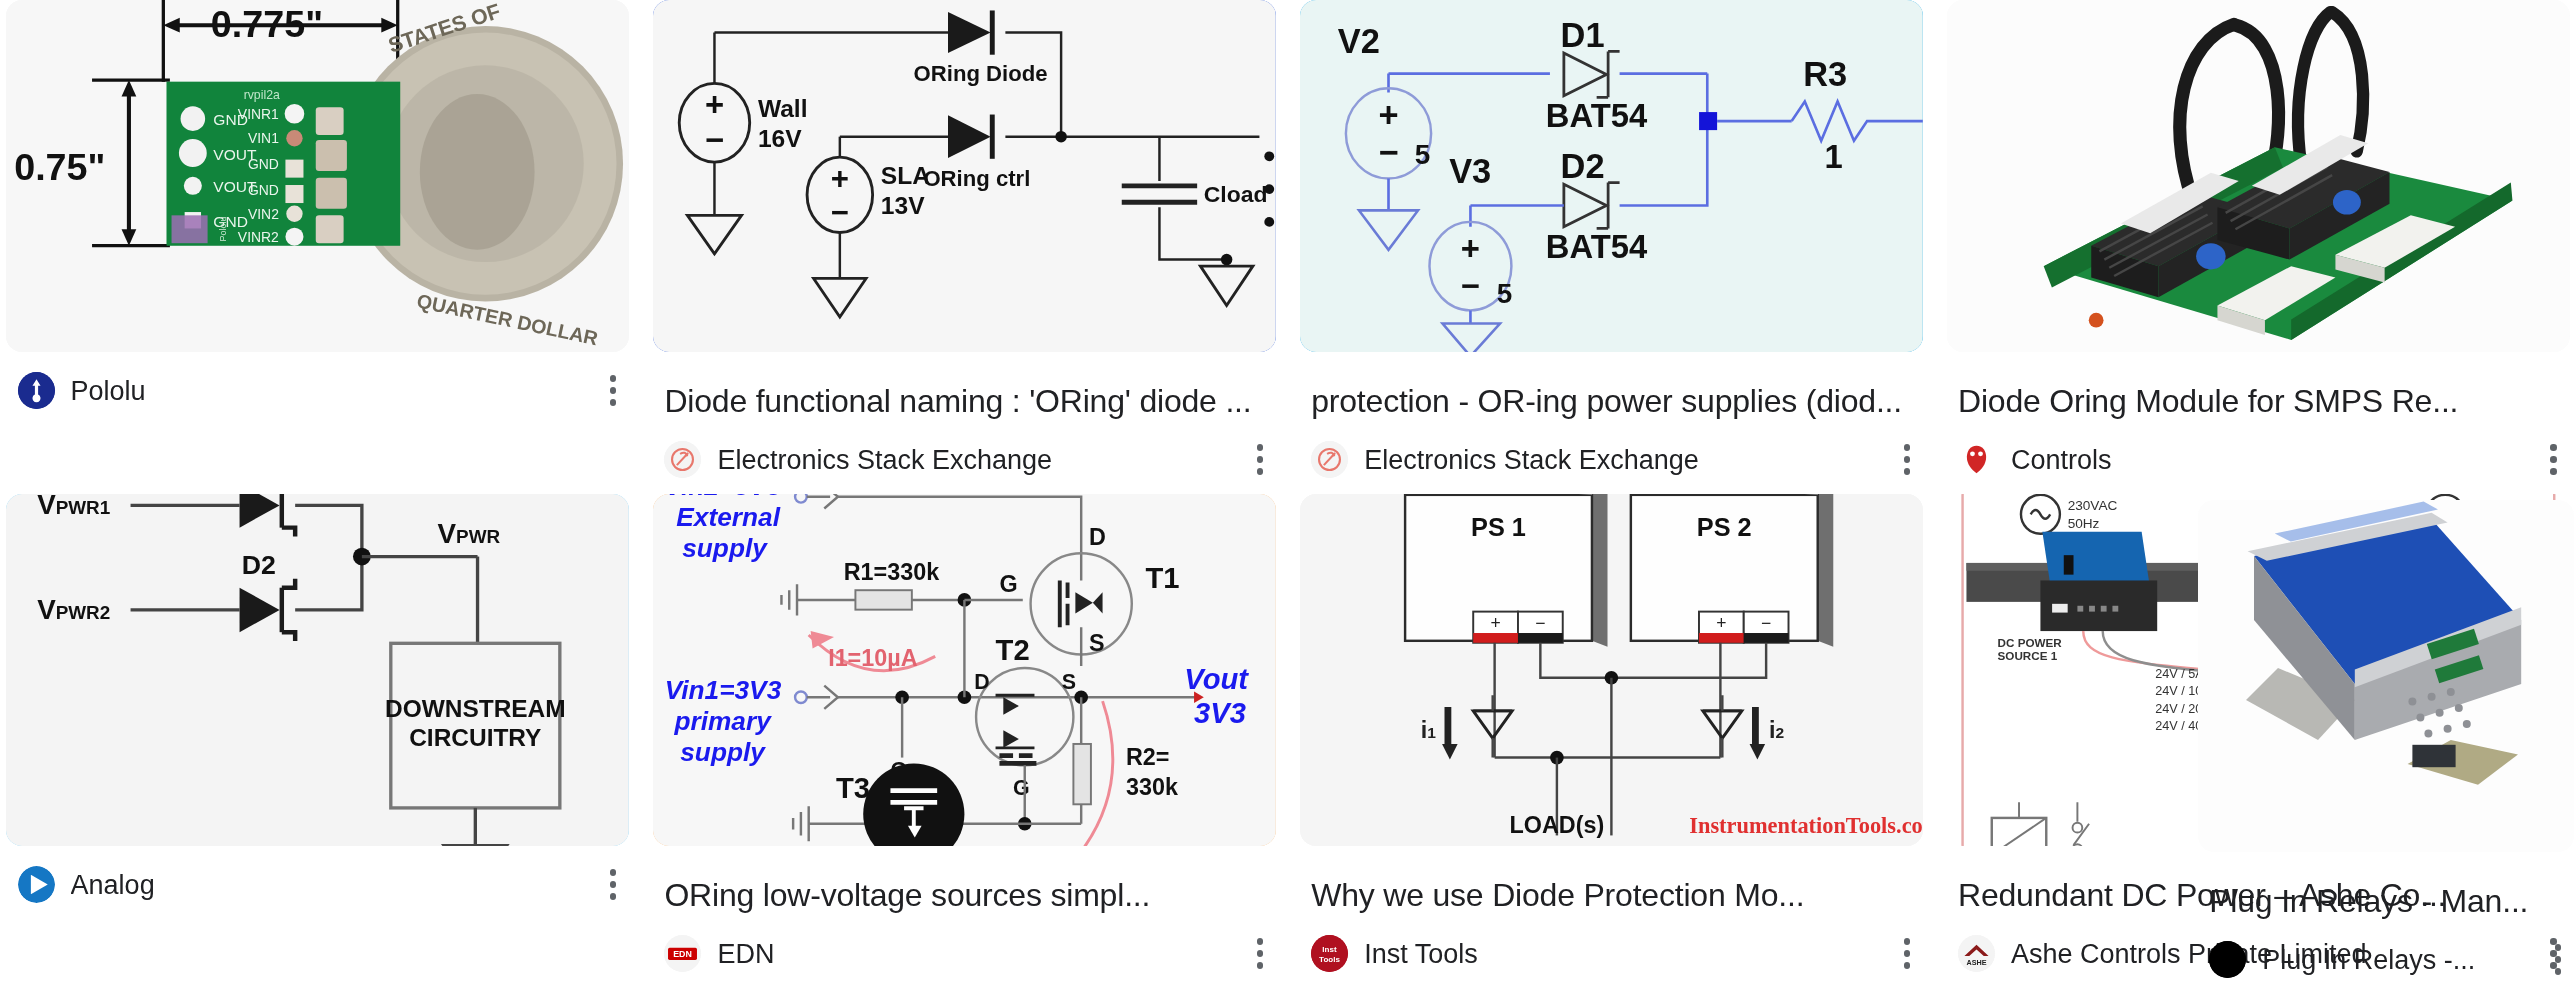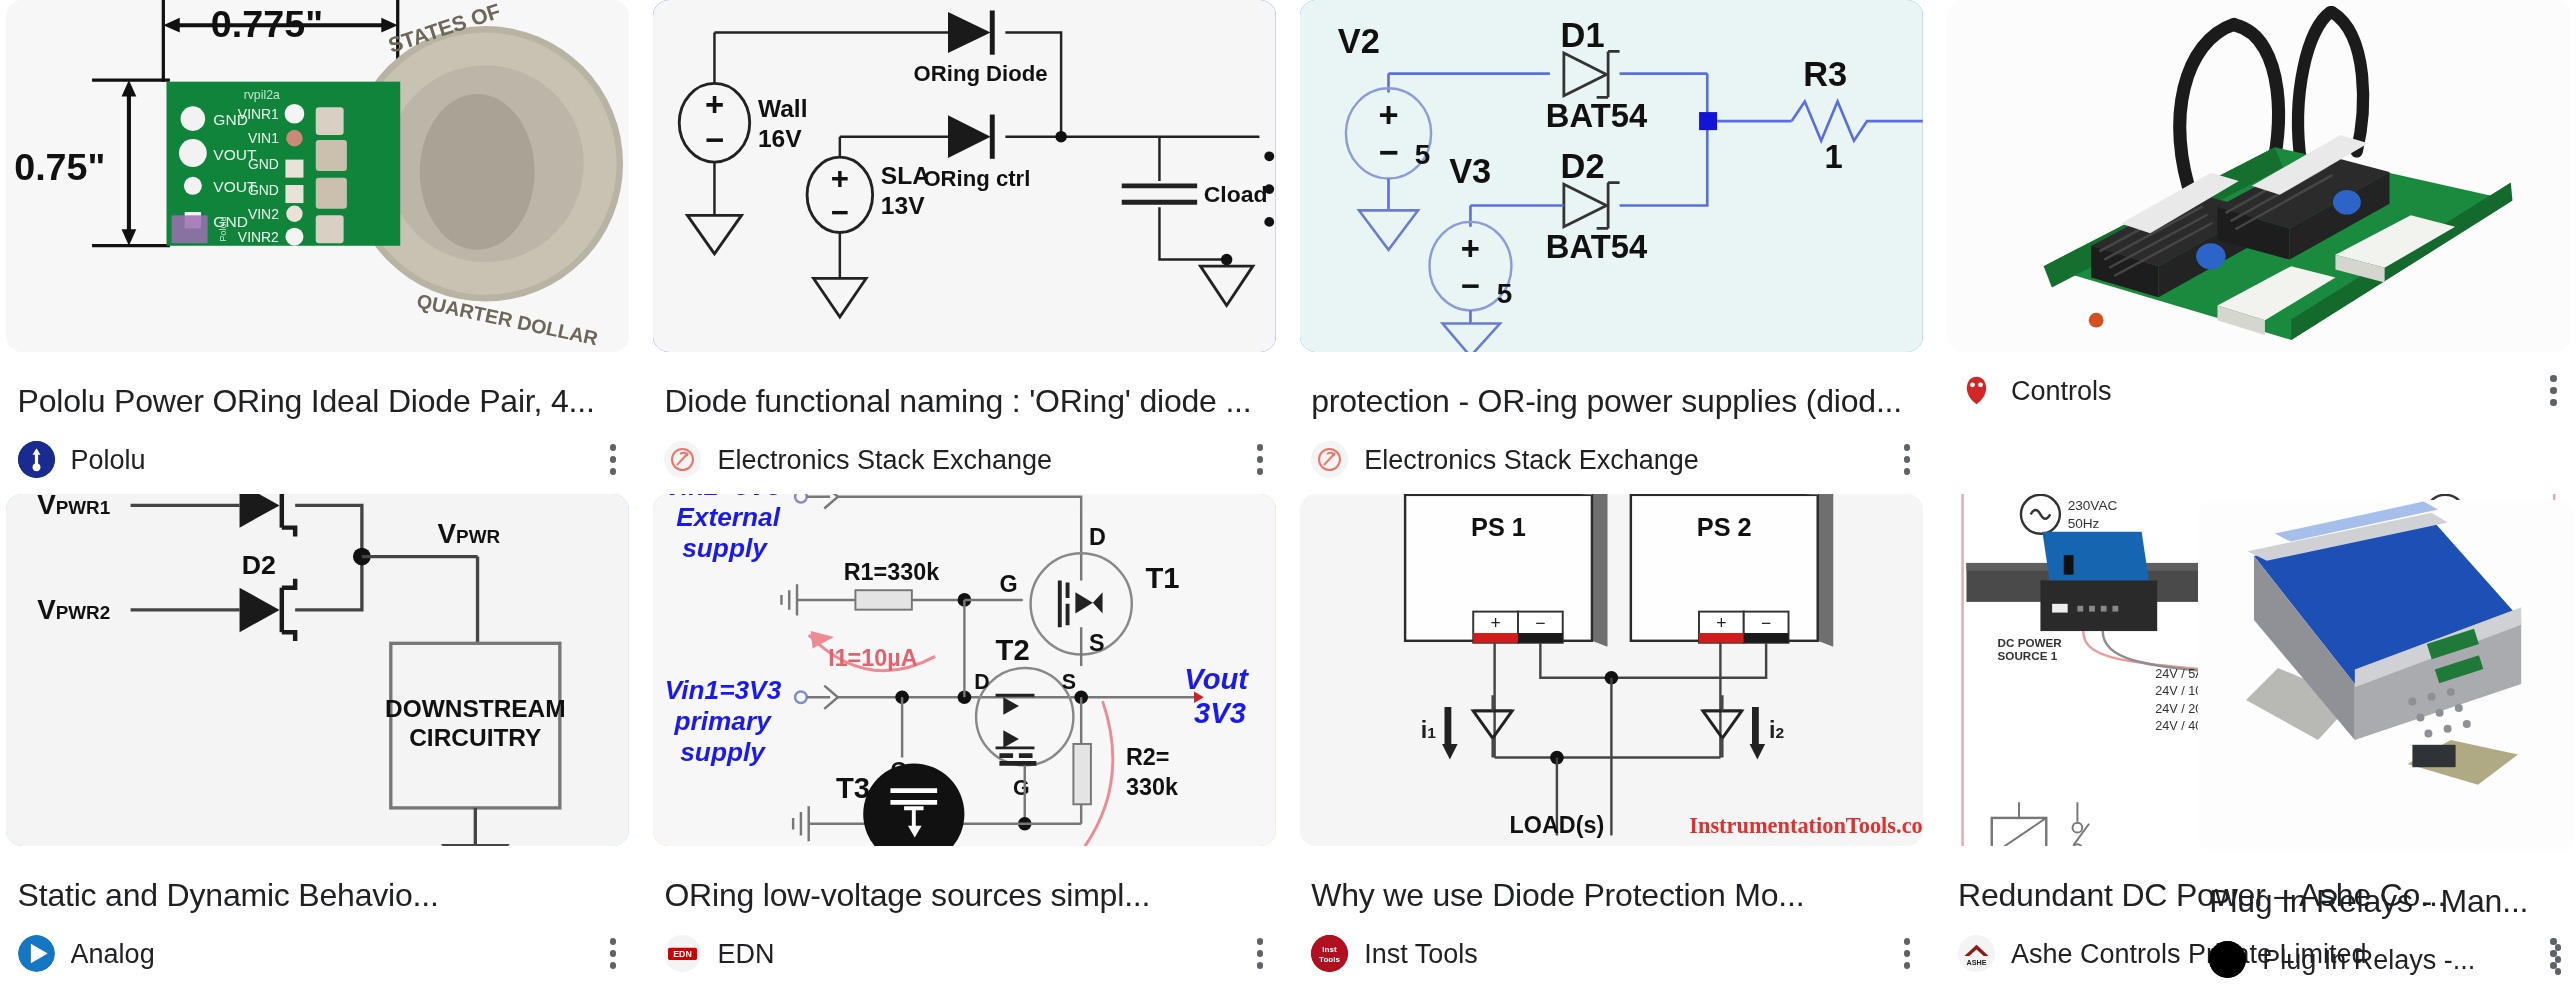--- a/index.html
+++ b/index.html
@@ -152,21 +152,20 @@
         <text x="333" y="300" fill="#e9f5ec" font-size="17" text-anchor="end">VINR2</text>
           <circle cx="352" cy="294" r="11" fill="#f4f4f4"></circle>
         <rect x="378" y="136" width="34" height="34" rx="4" fill="#d9cfc2"></rect>
         <rect x="378" y="176" width="38" height="38" rx="4" fill="#cbbfae"></rect>
         <rect x="378" y="222" width="38" height="38" rx="4" fill="#cbbfae"></rect>
         <rect x="378" y="268" width="34" height="34" rx="4" fill="#d9cfc2"></rect>
         <rect x="202" y="268" width="44" height="34" fill="#9c6fb3" opacity="0.85"></rect>
         <text x="268" y="300" fill="#cfe9d6" font-size="11" transform="rotate(-90 268 300)">Pololu</text>
       </svg>
     </div>
-    <div class="result-title">Pololu Power ORing Ideal Diode Pair, 4...</div>
     <div class="attrib-row">
       <span class="favicon" style="background:#1a2b8f">
         <svg width="37" height="37" viewBox="0 0 46 46">
             <circle cx="23" cy="23" r="23" fill="#1a2b8f"></circle>
             <path d="M23 9 l5 8 h-3 v11 a5 5 0 1 1 -4 0 v-11 h-3 z" fill="#ffffff"></path>
           </svg>
       </span>
       <span class="source-name">Pololu</span>
       <span class="kebab">
           <i></i>
@@ -349,20 +348,21 @@
         <polygon points="330,378 420,330 474,344 388,396" fill="#f2f2ee"></polygon>
         <polygon points="330,378 388,396 388,414 330,396" fill="#d6d6d0"></polygon>
         <polygon points="474,316 566,268 620,282 534,332" fill="#f2f2ee"></polygon>
         <polygon points="474,316 534,332 534,350 474,334" fill="#d6d6d0"></polygon>
 
         <ellipse cx="322" cy="318" rx="18" ry="16" fill="#2d64c8"></ellipse>
         <ellipse cx="488" cy="252" rx="17" ry="15" fill="#2d64c8"></ellipse>
         <circle cx="182" cy="396" r="9" fill="#d4511e"></circle>
       </svg>
     </div>
+    <div class="result-title">Diode Oring Module for SMPS Re...</div>
     <div class="attrib-row">
       <span class="favicon" style="background:#ffffff">
         <svg width="37" height="37" viewBox="0 0 46 46">
             <circle cx="23" cy="23" r="23" fill="#ffffff"></circle>
             <path d="M23 6 c-8 0 -12 7 -12 14 c0 9 6 16 12 20 c6 -4 12 -11 12 -20 c0 -7 -4 -14 -12 -14z" fill="#d12626"></path>
             <circle cx="18" cy="16" r="3" fill="#fff"></circle>
             <circle cx="28" cy="16" r="3" fill="#fff"></circle>
           </svg>
       </span>
       <span class="source-name">Controls</span>
@@ -397,21 +397,20 @@
         <path d="M320 118 H424" stroke="#444" stroke-width="3" fill="none"></path>
         <text x="388" y="106" class="lbl" font-size="25" fill="#333">V<tspan font-size="17">PWR</tspan></text>
         <path d="M424 118 V196" stroke="#444" stroke-width="3" fill="none"></path>
         <rect x="346" y="196" width="152" height="148" fill="none" stroke="#777" stroke-width="3"></rect>
         <text x="422" y="262" class="lbl" font-size="22" fill="#333" text-anchor="middle">DOWNSTREAM</text>
         <text x="422" y="288" class="lbl" font-size="22" fill="#333" text-anchor="middle">CIRCUITRY</text>
         <path d="M422 344 V378" stroke="#444" stroke-width="3" fill="none"></path>
         <polygon points="394,378 450,378 422,418" fill="none" stroke="#444" stroke-width="3"></polygon>
       </svg>
     </div>
-    <div class="result-title">Static and Dynamic Behavio...</div>
     <div class="attrib-row">
       <span class="favicon" style="background:#ffffff">
         <svg width="37" height="37" viewBox="0 0 46 46">
             <circle cx="23" cy="23" r="23" fill="#1577c4"></circle>
             <polygon points="16,11 37,23 16,35" fill="#ffffff"></polygon>
           </svg>
       </span>
       <span class="source-name">Analog</span>
       <span class="kebab">
           <i></i>

